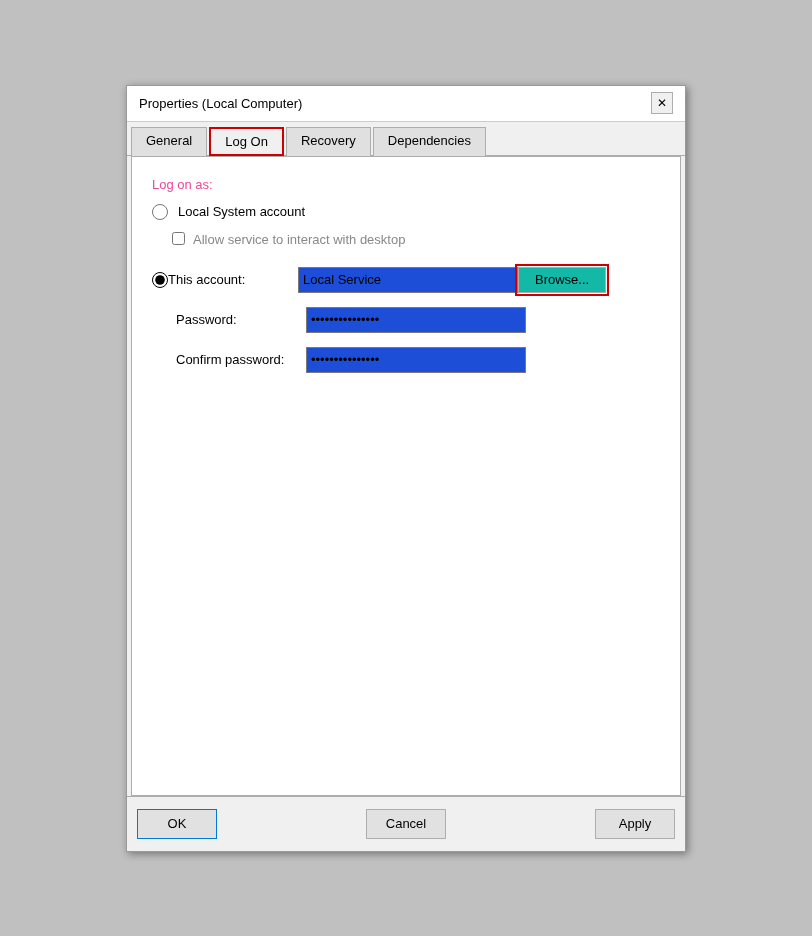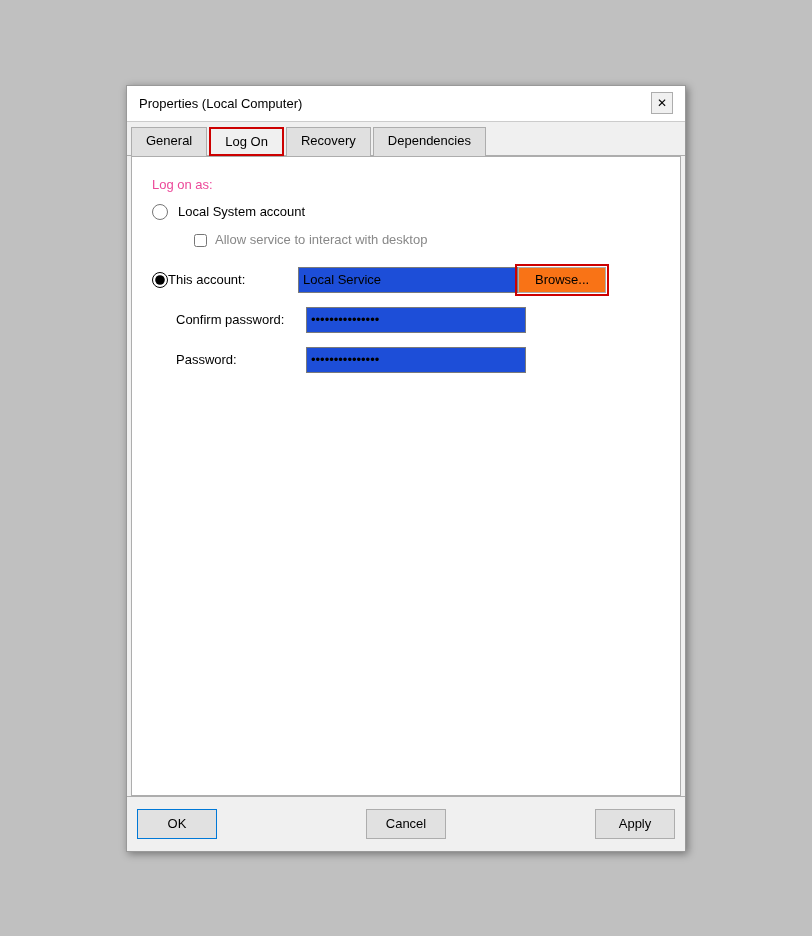--- a/index.html
+++ b/index.html
@@ -116,23 +116,23 @@
       accent-color: #000;
       cursor: pointer;
     }
 
     .radio-label {
       font-size: 13px;
       color: #000;
     }
 
     .sub-option {
-      margin-left: 42px;
-      display: flex;
-      align-items: flex-end;
+      margin-left: 20px;
+      display: flex;
+      align-items: flex-start;
       gap: 8px;
     }
 
     .checkbox-input {
       width: 13px;
       height: 13px;
       cursor: pointer;
     }
 
     .checkbox-label {
@@ -166,21 +166,21 @@
       padding: 2px 4px;
       font-size: 13px;
       background: #1d4ed8;
       outline: none;
     }
 
     .browse-button {
       height: 26px;
       padding: 0 16px;
       border: 1px solid #adadad;
-      background: #f97316;
+      background: #14b8a6;
       cursor: pointer;
       font-size: 13px;
       color: #000;
       outline: 2px solid #cc0000;
       outline-offset: 1px;
     }
 
     .bottom-bar {
       background: #f0f0f0;
       border-top: 1px solid #adadad;
@@ -252,27 +252,27 @@
 
       <div class="account-row">
         <input type="radio" class="radio-input" name="logon" checked="" style="">
         <span class="account-label">This account:</span>
         <input type="text" class="account-input" value="Local Service" style="">
         <button class="browse-button">Browse...</button>
       </div>
 
       <div class="account-row">
         <span style="width:24px;display:inline-block;"></span>
-        <span class="account-label">Confirm password:</span>
+        <span class="account-label">Password:</span>
         <input type="password" class="account-input" value="localservice123" style="">
       </div>
 
       <div class="account-row">
         <span style="width:24px;display:inline-block;"></span>
-        <span class="account-label">Password:</span>
+        <span class="account-label">Confirm password:</span>
         <input type="password" class="account-input" value="localservice123" style="">
       </div>
     </div>
   </div>
 
   <div class="bottom-bar">
     <button class="bottom-button ok-button">OK</button>
     <button class="bottom-button">Cancel</button>
     <button class="bottom-button">Apply</button>
   </div>

